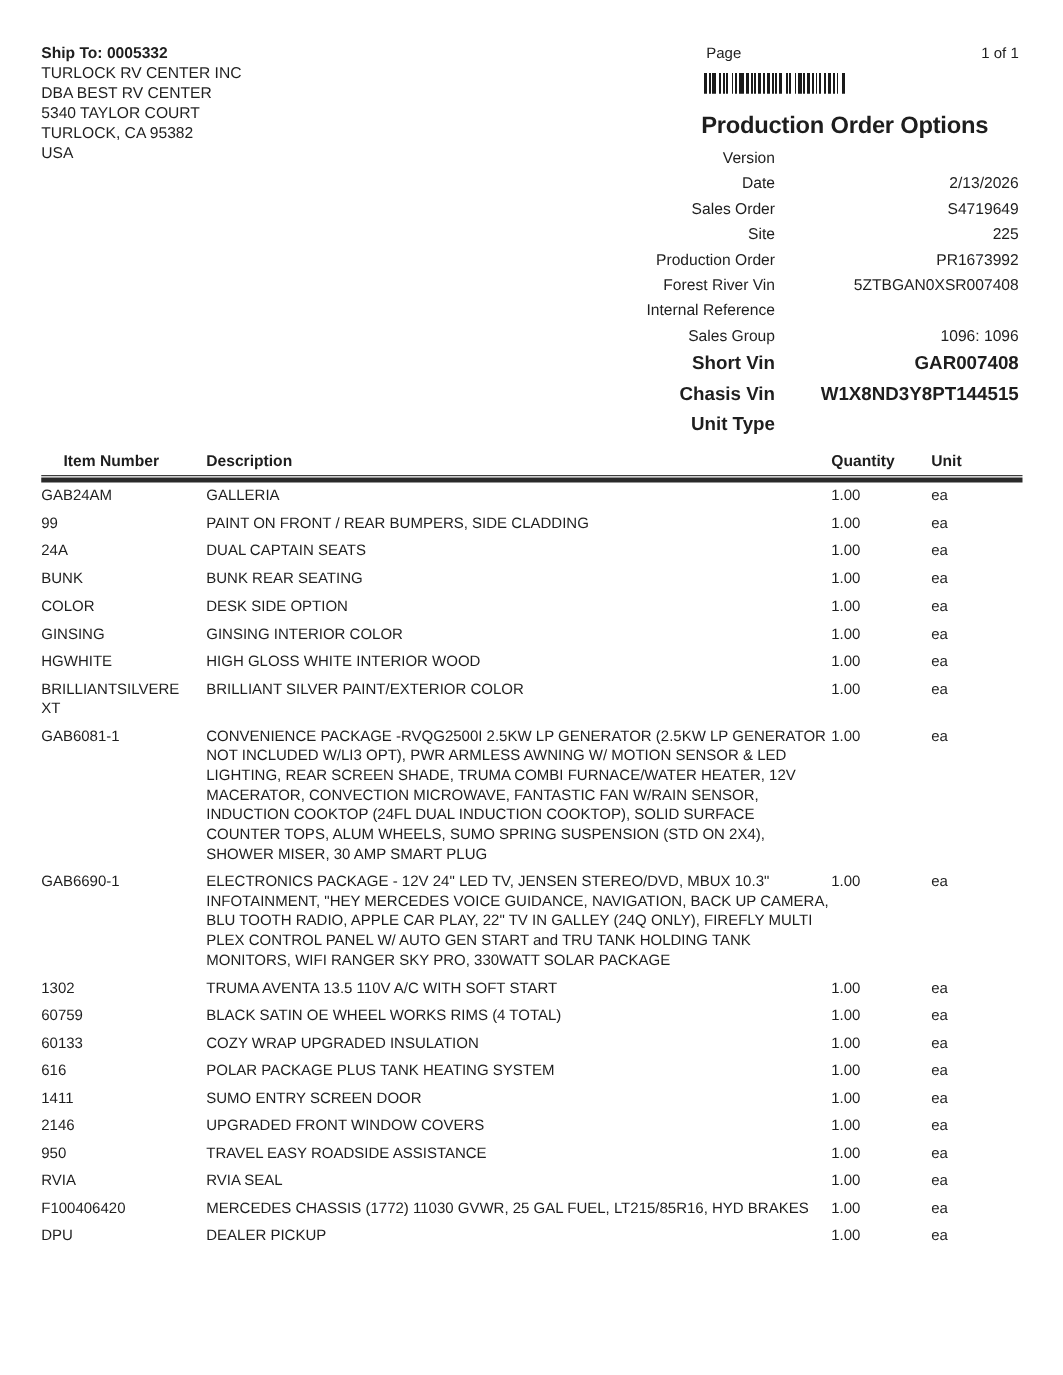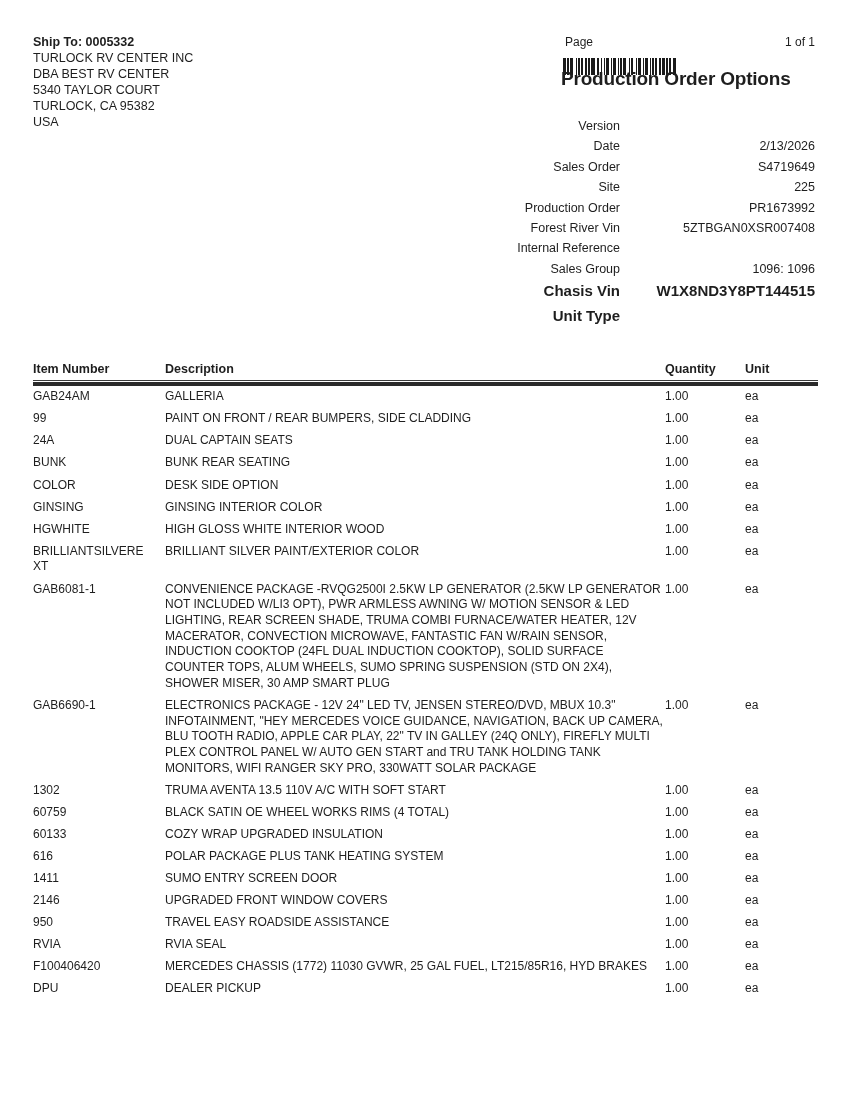--- a/index.html
+++ b/index.html
@@ -19,21 +19,21 @@
   .page-row {
     position:absolute; left:565px; top:35px; width:250px;
     display:flex; justify-content:space-between; font-size:12px;
   }
 
   
   .barcode { position:absolute; left:563px; top:58px; width:116px; height:17px; }
 
   
   .doc-title {
-    position:absolute; left:561px; top:68px; width:258px;
+    position:absolute; left:561px; top:90px; width:258px;
     font-size:19px; font-weight:bold; letter-spacing:-0.2px; white-space:nowrap;
   }
 
   
   .meta { position:absolute; left:450px; top:116px; width:365px; font-size:12.5px; }
   .meta-row { display:flex; line-height:20.4px; }
   .meta-row .label { width:170px; text-align:right; }
   .meta-row .value { flex:1; text-align:right; white-space:nowrap; }
   .meta-row.bold { font-weight:bold; font-size:15px; line-height:24.5px; }
 
@@ -45,21 +45,21 @@
     padding-bottom:4px; border-bottom:1px solid #3c3c3c;
   }
   .thick-bar { height:4px; background:#2a2a2a; margin-top:1px; }
   .item-row {
     display:grid; grid-template-columns:132px 500px 57px 96px;
     padding:3.2px 0; line-height:15.7px;
   }
   .c-item { padding-right:20px; word-break:break-all; }
   .c-qty  { text-align:left; }
   .c-unit { padding-left:23px; }
-  .thead .c-item { word-break:normal; }
+  .thead .c-item { word-break:normal;text-align:center; }
 </style>
 </head>
 <body>
 
 <div class="page">
 
   <div class="ship-to">
     <div class="title">Ship To: 0005332</div>
     <div id="ship-to-lines">
         <div>TURLOCK RV CENTER INC</div>
@@ -139,20 +139,24 @@
       </div>
       <div class="meta-row">
         <span class="label">Internal Reference</span>
         <span class="value"></span>
       </div>
       <div class="meta-row">
         <span class="label">Sales Group</span>
         <span class="value">1096: 1096</span>
       </div>
       <div class="meta-row bold">
+        <span class="label">Short Vin</span>
+        <span class="value">GAR007408</span>
+      </div>
+      <div class="meta-row bold">
         <span class="label">Chasis Vin</span>
         <span class="value">W1X8ND3Y8PT144515</span>
       </div>
       <div class="meta-row bold">
         <span class="label">Unit Type</span>
         <span class="value"></span>
       </div>
     </div>
 
   <div class="items">

